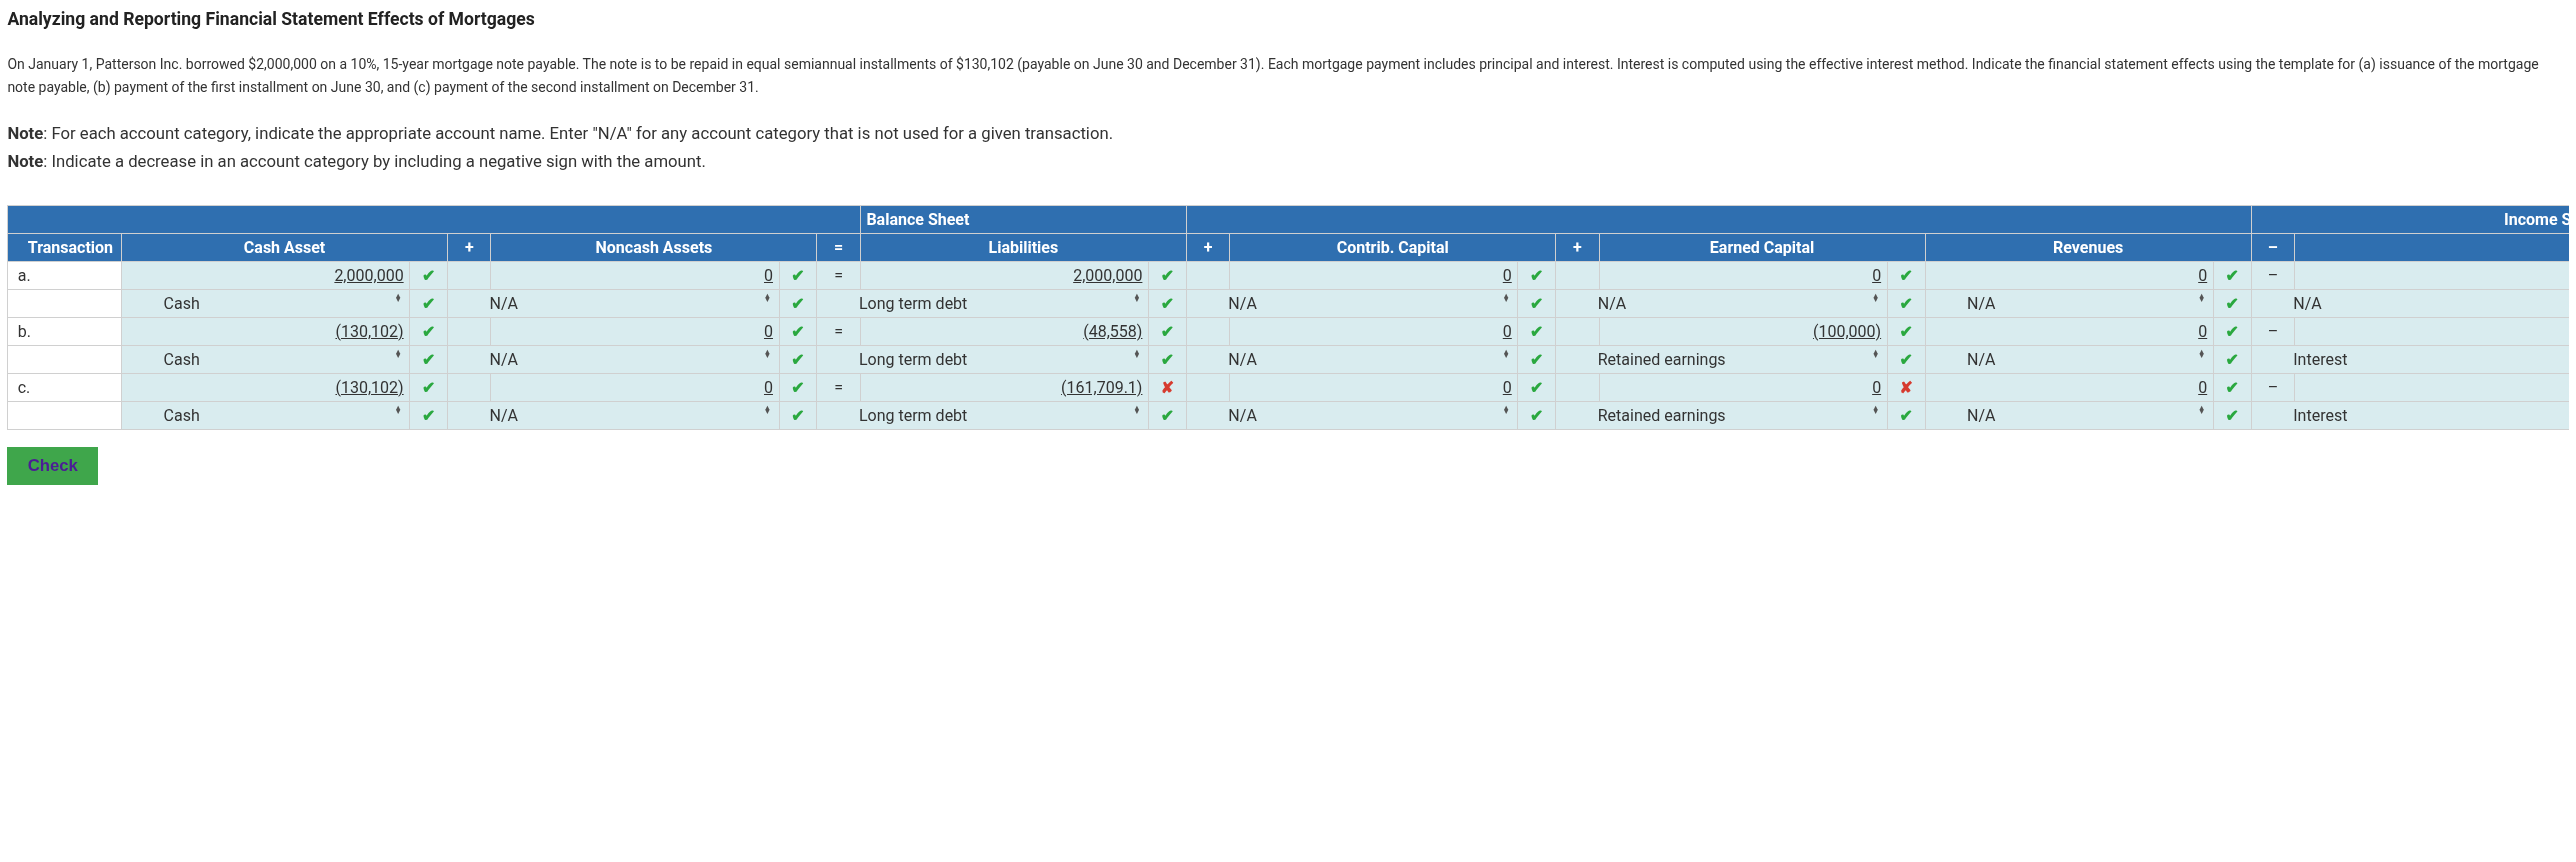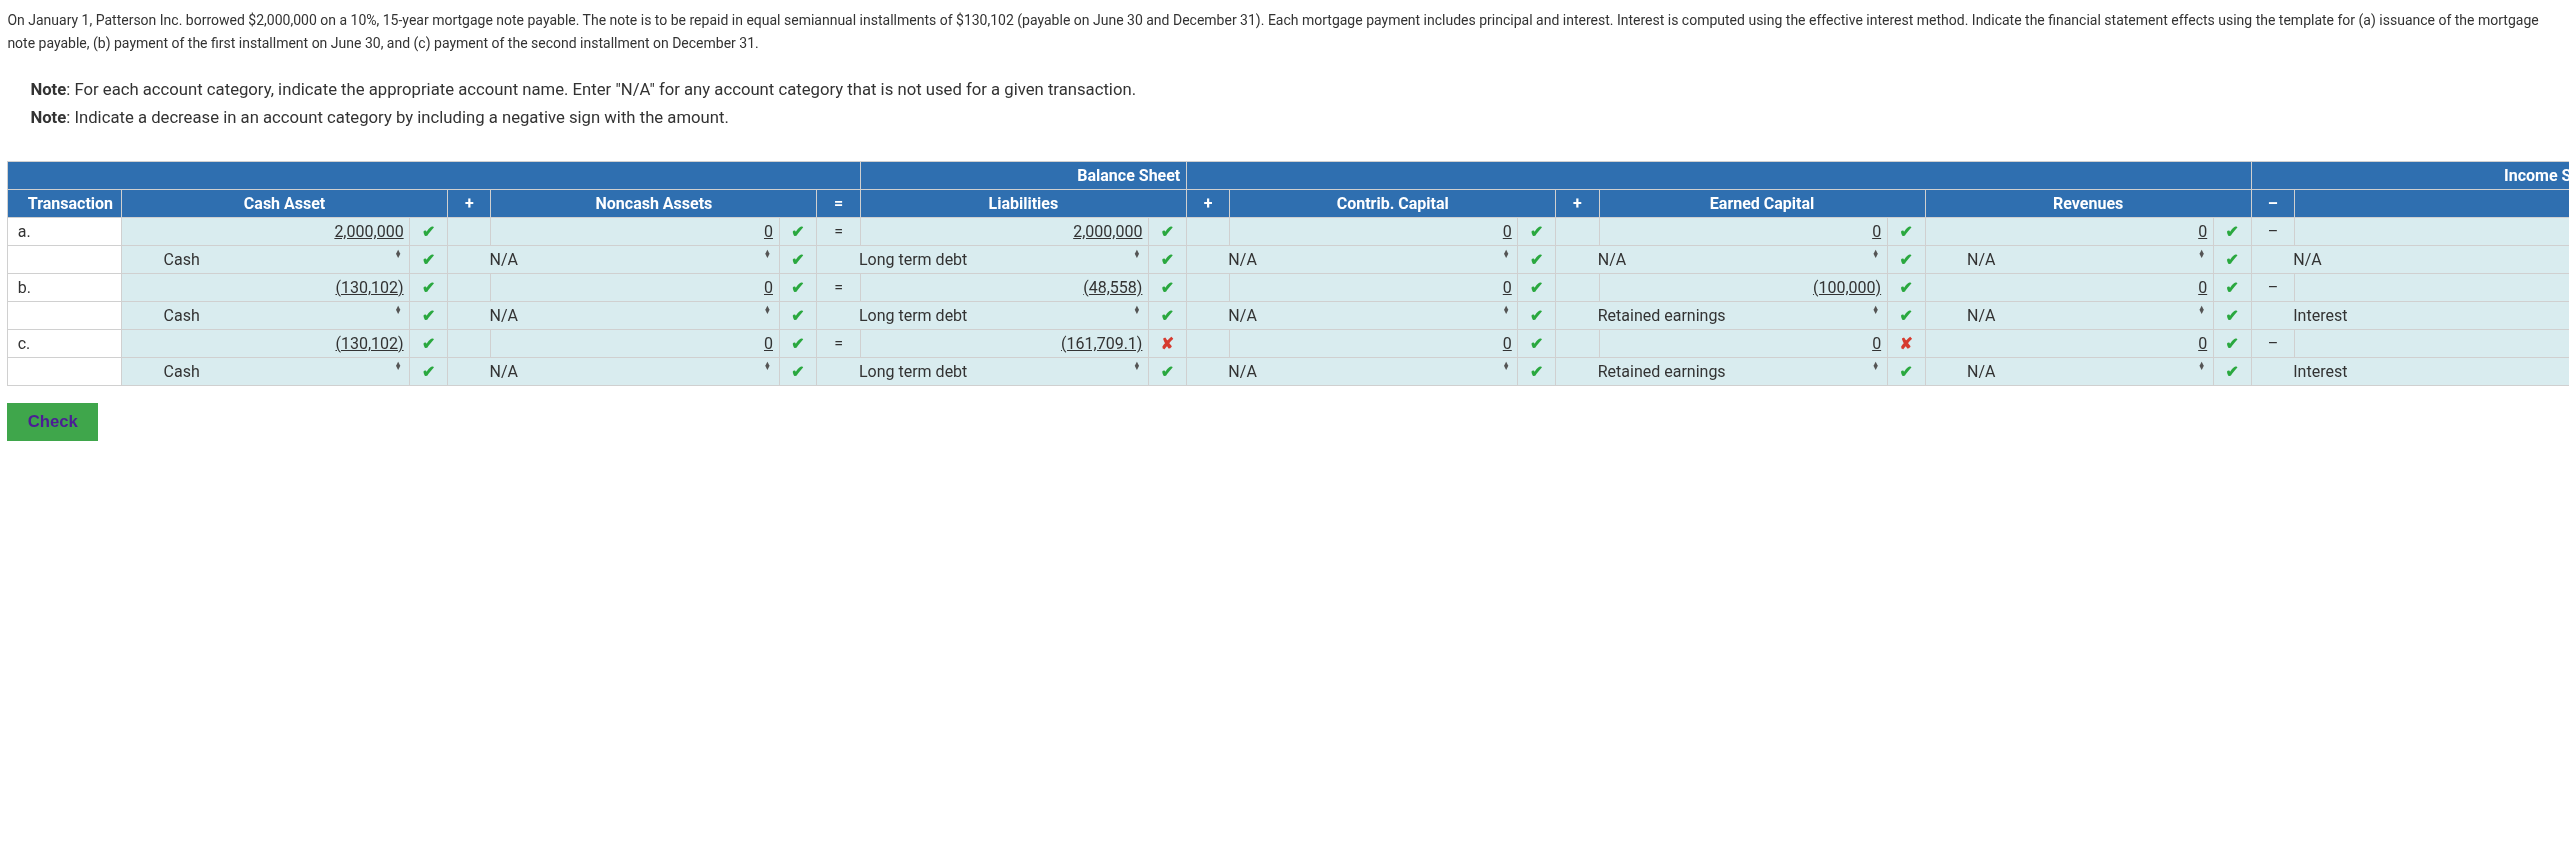--- a/index.html
+++ b/index.html
@@ -21,21 +21,20 @@
     font-size: 17.6px;
   }
   .para {
     color: #333;
     line-height: 1.6;
     margin-bottom: 22px;
     font-size: 14px;
   }
   .notes {
     margin-bottom: 28px;
-    margin-left: 23px;
   }
   .note-line {
     line-height: 1.7;
     font-size: 16.7px;
   }
   .note-line .bold { font-weight: 700; }
 
   
   .tbl-wrap {
     width: 100%;
@@ -50,21 +49,21 @@
   table.sheet th, table.sheet td {
     border: 0.9px solid #d0d0d0;
     padding: 3.7px 5.6px;
     height: 28px;
     vertical-align: middle;
   }
   .hdr-top th {
     background: #2f6fb0;
     color: #fff;
     font-weight: 700;
-    text-align: right;
+    text-align: left;
     border-color: #5a8fc2;
   }
   .hdr-sub th {
     background: #2f6fb0;
     color: #fff;
     font-weight: 700;
     text-align: center;
     border-color: #5a8fc2;
   }
   .op { width: 32px; text-align: center; }
@@ -111,20 +110,21 @@
     font-size: 16.7px;
     border: none;
     cursor: pointer;
     font-weight: bold;
   }
 </style>
 </head>
 <body>
 
 <div class="page">
+  <div class="title">Analyzing and Reporting Financial Statement Effects of Mortgages</div>
 
   <div class="para">On January 1, Patterson Inc. borrowed $2,000,000 on a 10%, 15-year mortgage note payable. The note is to be repaid in equal semiannual installments of $130,102 (payable on June 30 and December 31). Each mortgage payment includes principal and interest. Interest is computed using the effective interest method. Indicate the financial statement effects using the template for (a) issuance of the mortgage note payable, (b) payment of the first installment on June 30, and (c) payment of the second installment on December 31.</div>
 
   <div class="notes">
     <div class="note-line"><span class="bold">Note</span><span>: For each account category, indicate the appropriate account name. Enter "N/A" for any account category that is not used for a given transaction.</span></div>
     <div class="note-line"><span class="bold">Note</span><span>: Indicate a decrease in an account category by including a negative sign with the amount.</span></div>
   </div>
 
   <div class="tbl-wrap">
     <table class="sheet">

